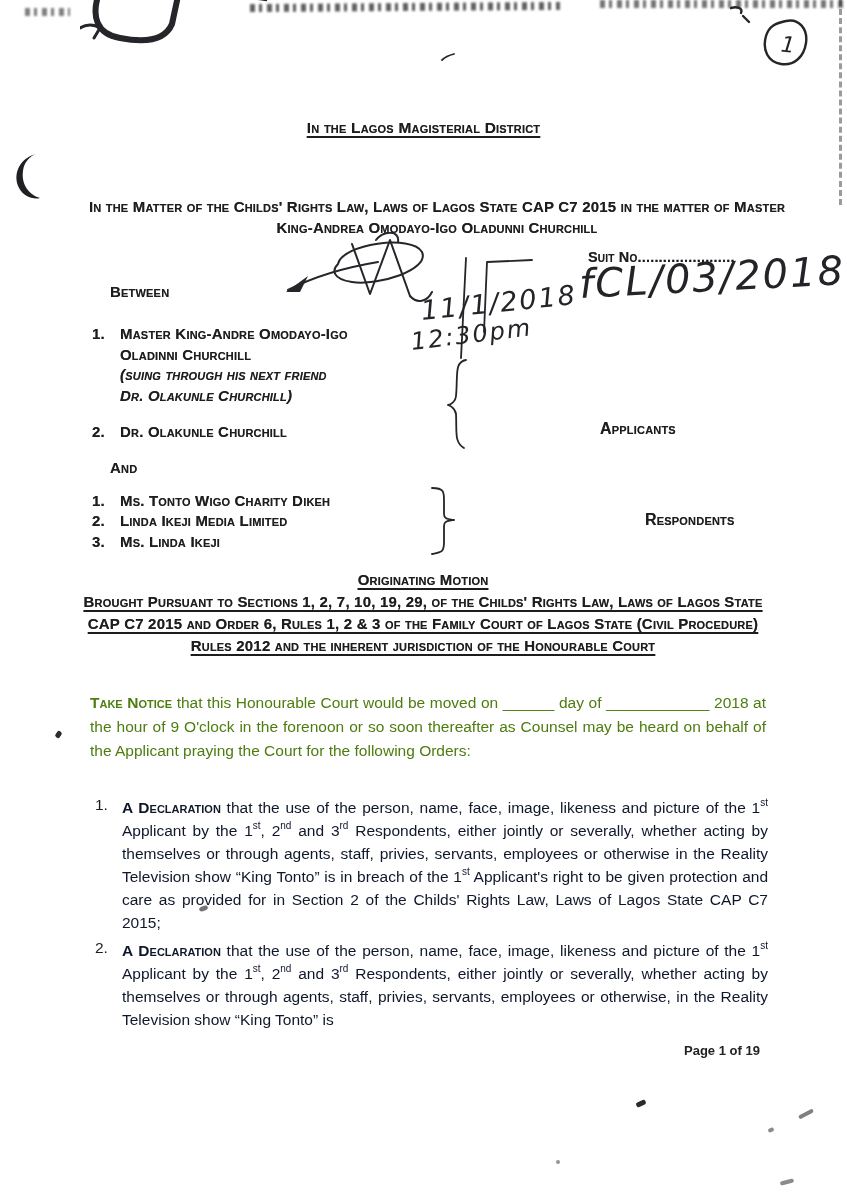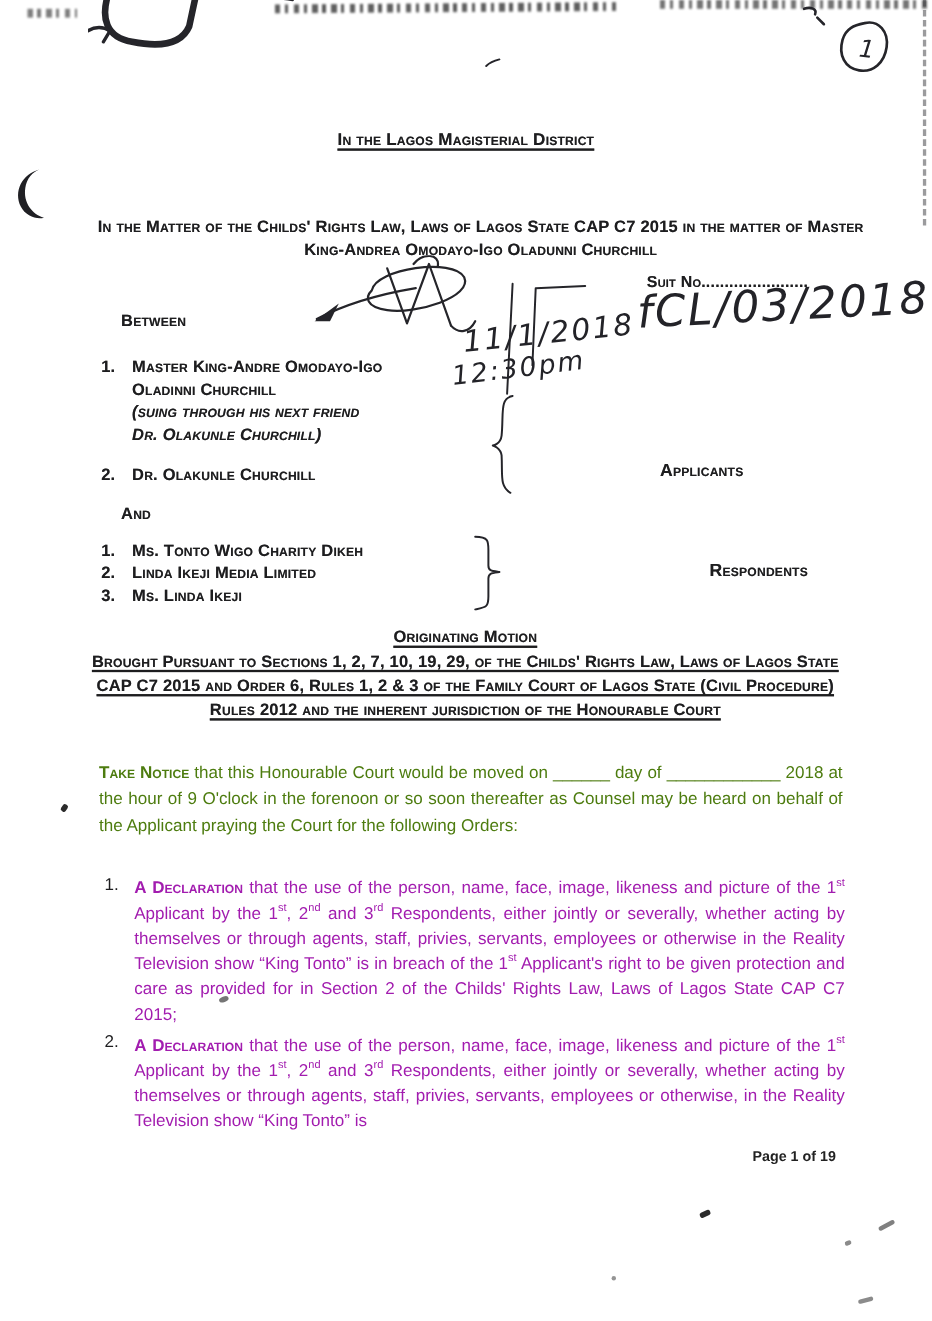--- a/index.html
+++ b/index.html
@@ -14,21 +14,21 @@
   .suit-line{left:588px;top:249px;font-size:14.5px;white-space:nowrap;}
   .label{font-size:15px;margin-left:20px;}
   .party-num,.party-name{font-size:15px;}
   .party-note{font-style:italic;}
   .side-label{font-size:16px;}
   .motion-heading{left:73px;width:700px;top:569px;font-size:15px;line-height:22px;}
   .bodytext{font-size:15.5px;line-height:24px;text-align:justify;color:#4d7c0f;}
   .lead{font-variant:small-caps;font-weight:bold;}
   .order{display:flex;}
   .order .onum{width:27px;flex:none;font-size:15.5px;}
-  .order .obody{width:646px;text-align:justify;font-size:15.5px;line-height:23px;color:#a21caf;}
+  .order .obody{width:646px;text-align:justify;font-size:15.5px;line-height:23px;color:#0f172a;}
   sup{font-size:10px;line-height:0;position:relative;top:-1px;}
   .footer{font-size:13px;font-weight:bold;color:#222;}
   .ink{stroke:#25252a;fill:none;stroke-linecap:round;stroke-linejoin:round;}
   .hw{font-family:"DejaVu Sans",sans-serif;font-style:italic;fill:#232328;letter-spacing:2px;}
   .smudge-strip{position:absolute;height:8px;background:repeating-linear-gradient(90deg,#2a2a2a 0 5px,transparent 5px 9px,#1f1f1f 9px 12px,transparent 12px 17px);
         filter:blur(1px);opacity:.75;}
   .speck{position:absolute;background:#2b2b2b;border-radius:2px;}
   .edge-dashes{position:absolute;left:839px;top:0;height:205px;width:0;border-right:3px dashed rgba(55,55,60,.5);}
 </style>
 </head>

